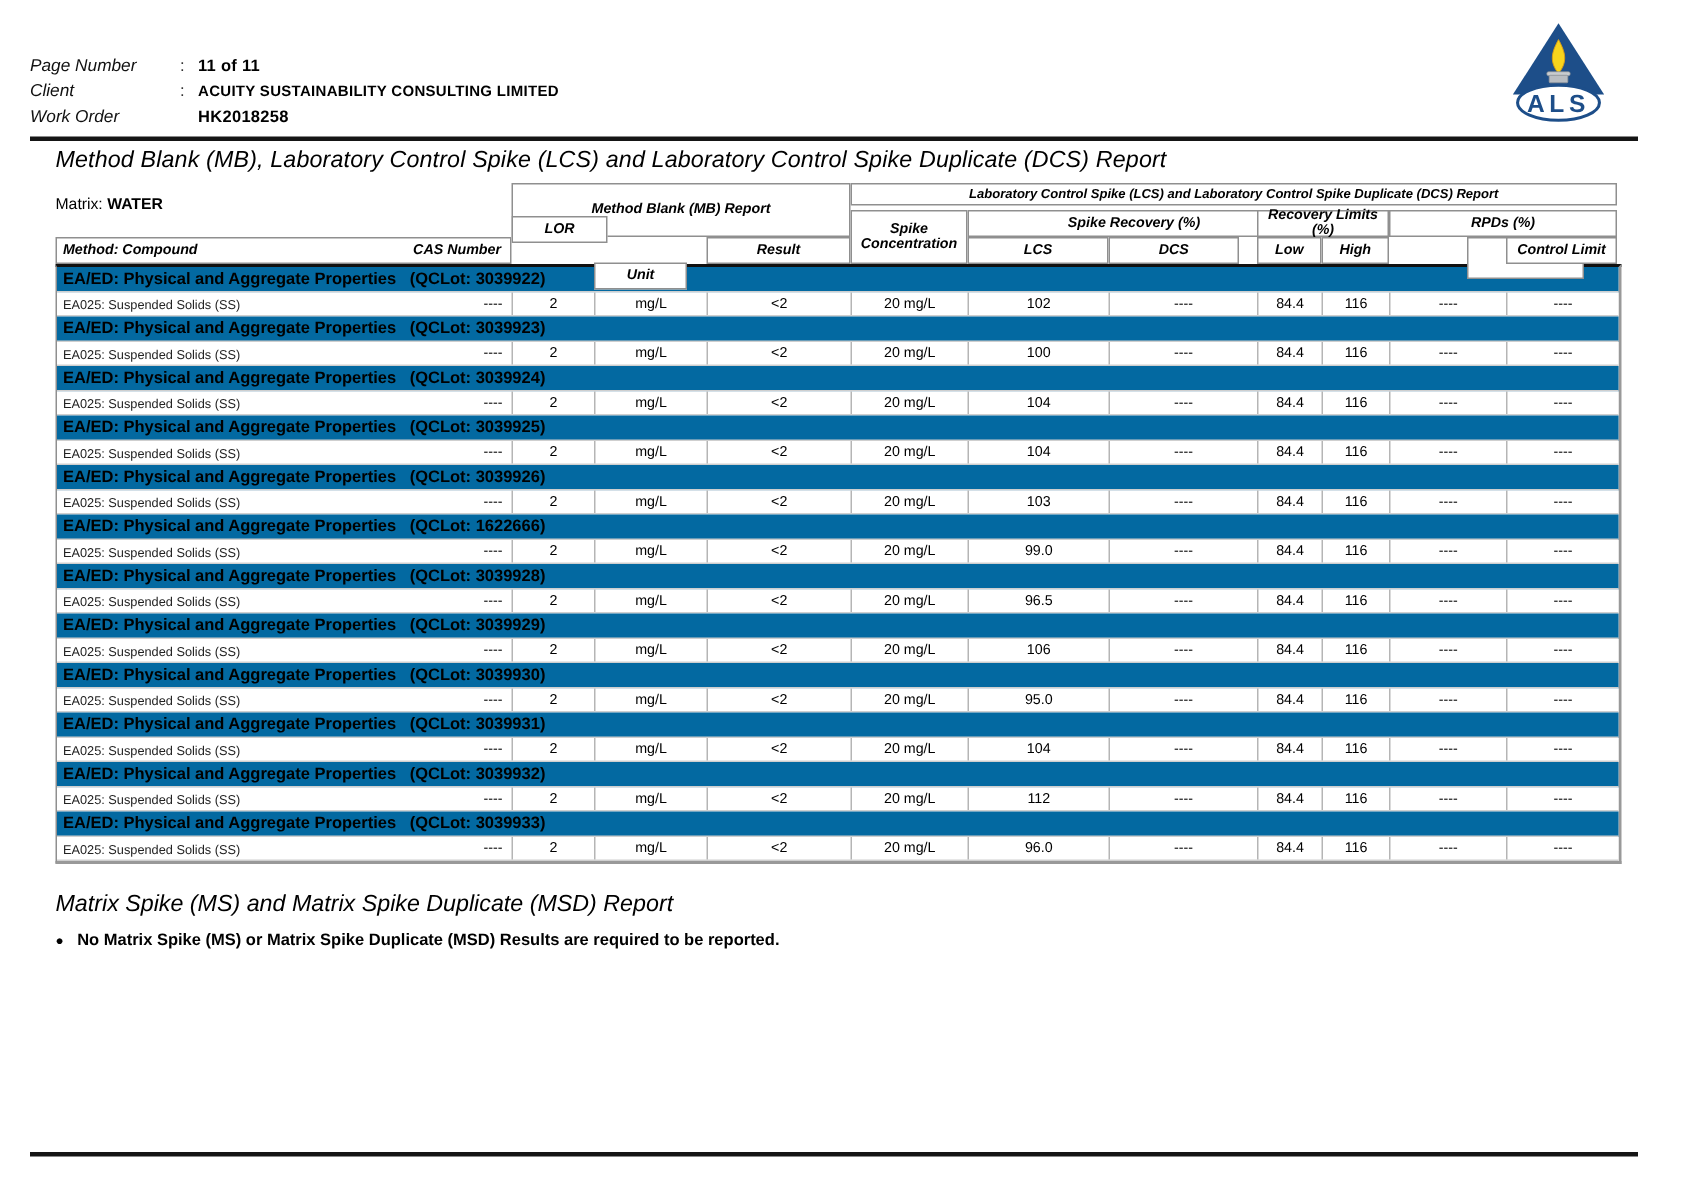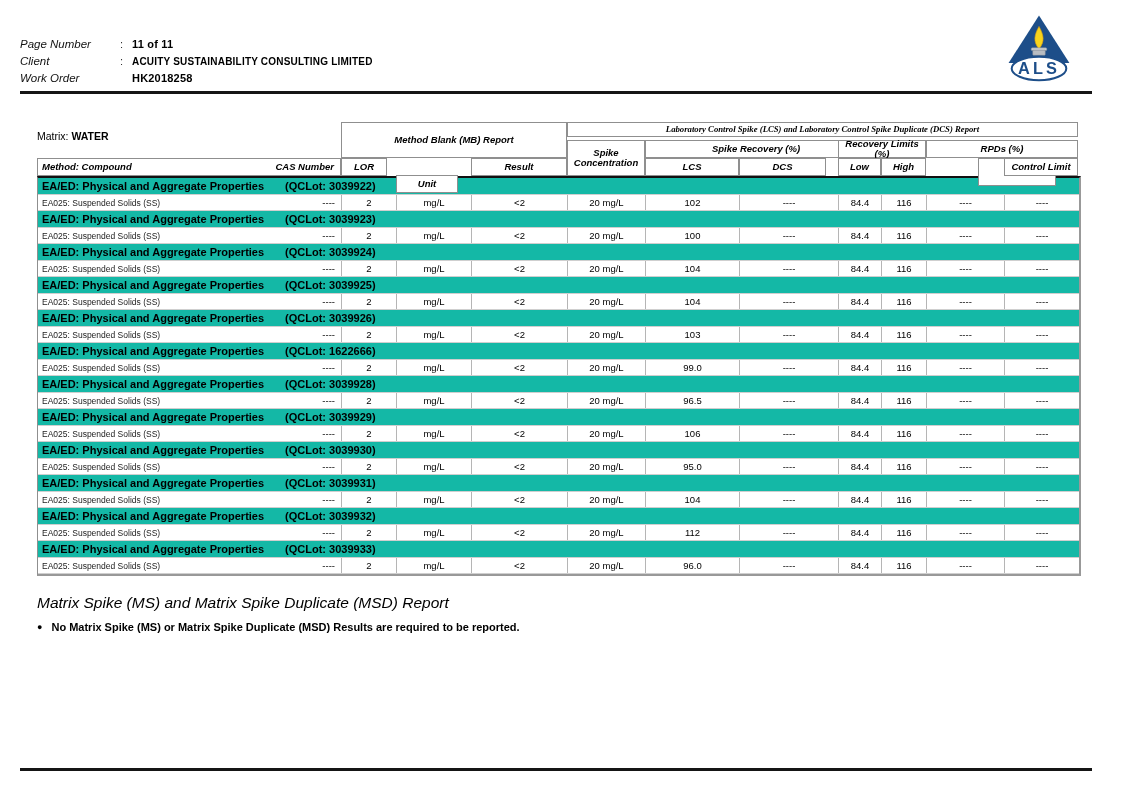--- a/index.html
+++ b/index.html
@@ -48,26 +48,26 @@
   }
   .hcell.lcs-top{font-size:8.7px;}
   .hcell.compound-head{justify-content:space-between;padding:0 6px 0 4px;}
   .hcell.two-line{flex-direction:column;justify-content:center;}
   .tbody{
     width:1041px;box-sizing:content-box;
     border-left:1px solid #8f8f8f;border-right:2px solid #999;
     border-bottom:2px solid #999;border-top:2px solid #111;
   }
   .group-row{
-    height:17px;background:#14b8a6;
+    height:17px;background:#0369a1;
     border-bottom:1px solid #cfcfcf;box-sizing:border-box;
     display:flex;align-items:center;padding-left:4px;
     font-weight:bold;font-size:11px;white-space:nowrap;
   }
-  .group-suffix{margin-left:21px;}
+  .group-suffix{margin-left:9px;}
   .data-row{display:flex;height:16px;border-bottom:1px solid #cfcfcf;box-sizing:border-box;background:#fff;}
   .dcell{
     box-sizing:border-box;border-right:1px solid #b5b5b5;
     display:flex;align-items:center;justify-content:center;
     font-size:9.5px;overflow:hidden;
   }
   .dcell:last-child{border-right:none;}
   .dcell.c0{justify-content:space-between;padding:0 6px 0 4px;}
   .dcell.c0 .compound-name{font-size:8.5px;color:#222;}
   .w0{width:304px;} .w1{width:55px;} .w2{width:75px;} .w3{width:96px;}
@@ -103,43 +103,44 @@
       <path d="M50,16 C56,27 58,35 50,45 C42,35 44,27 50,16 Z" fill="#f8d41c" stroke="#d99c13" stroke-width="0.8"></path>
       <rect x="40" y="43.5" width="20" height="3.5" rx="1.5" fill="#c8ccd0" stroke="#8b8f94" stroke-width="0.6"></rect>
       <rect x="42" y="46.5" width="16" height="6.5" rx="1" fill="#b9bdc2" stroke="#8b8f94" stroke-width="0.6"></rect>
       <ellipse cx="50" cy="70" rx="35" ry="15" fill="#ffffff" stroke="#1d4e89" stroke-width="2.6"></ellipse>
       <text x="50" y="77.5" text-anchor="middle" font-family="Liberation Sans, DejaVu Sans, sans-serif" font-size="21" font-weight="bold" letter-spacing="4" fill="#1d4e89">ALS</text>
     </svg>
   </div>
 
   <div class="rule top"></div>
 
+  <h1 class="h1">Method Blank (MB), Laboratory Control Spike (LCS) and Laboratory Control Spike Duplicate (DCS) Report</h1>
   <div class="matrix">
     <span>Matrix:</span>
     <b>WATER</b>
   </div>
 
   <div class="qc-table">
     <div class="thead">
       <div class="hcell" style="left:304px;top:0;width:226px;height:36px;">Method Blank (MB) Report</div>
-      <div class="hcell lcs-top" style="left:530px;top:0;width:511px;height:15px;font-family:Liberation Serif, serif;">Laboratory Control Spike (LCS) and Laboratory Control Spike Duplicate (DCS) Report</div>
+      <div class="hcell lcs-top" style="left:530px;top:0;width:511px;height:15px;">Laboratory Control Spike (LCS) and Laboratory Control Spike Duplicate (DCS) Report</div>
 
       <div class="hcell two-line" style="left:530px;top:18px;width:78px;height:36px;">
         <span>Spike</span>
         <span>Concentration</span>
       </div>
       <div class="hcell" style="left:608px;top:18px;width:222px;height:18px;">Spike Recovery (%)</div>
       <div class="hcell" style="left:801px;top:18px;width:88px;height:18px;">Recovery Limits (%)</div>
       <div class="hcell" style="left:889px;top:18px;width:152px;height:18px;">RPDs (%)</div>
 
       <div class="hcell compound-head" style="left:0;top:36px;width:304px;height:18px;">
         <span>Method: Compound</span>
         <span>CAS Number</span>
       </div>
-      <div class="hcell" style="left:304px;top:36px;width:46px;height:18px;">LOR</div>
+      <div class="hcell" style="left:304px;top:22px;width:64px;height:18px;">LOR</div>
       <div class="hcell" style="left:359px;top:36px;width:62px;height:18px;margin-top:17px;">Unit</div>
       <div class="hcell" style="left:434px;top:36px;width:96px;height:18px;">Result</div>
       <div class="hcell" style="left:608px;top:36px;width:94px;height:18px;text-align:right;">LCS</div>
       <div class="hcell" style="left:702px;top:36px;width:87px;height:18px;">DCS</div>
       <div class="hcell" style="left:801px;top:36px;width:43px;height:18px;">Low</div>
       <div class="hcell" style="left:844px;top:36px;width:45px;height:18px;">High</div>
       <div class="hcell" style="left:941px;top:36px;width:78px;height:28px;">Value</div>
       <div class="hcell" style="left:967px;top:36px;width:74px;height:18px;">Control Limit</div>
     </div>
     <div class="tbody" id="qc-body">

